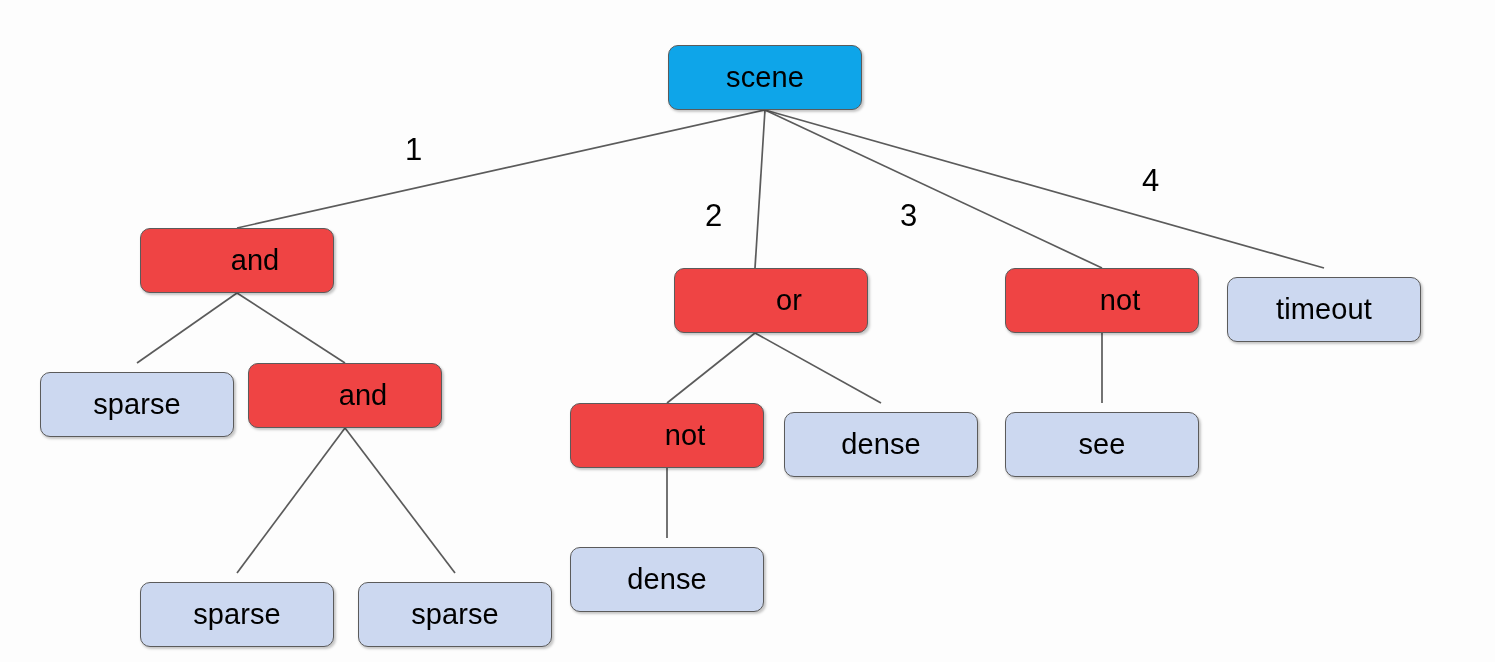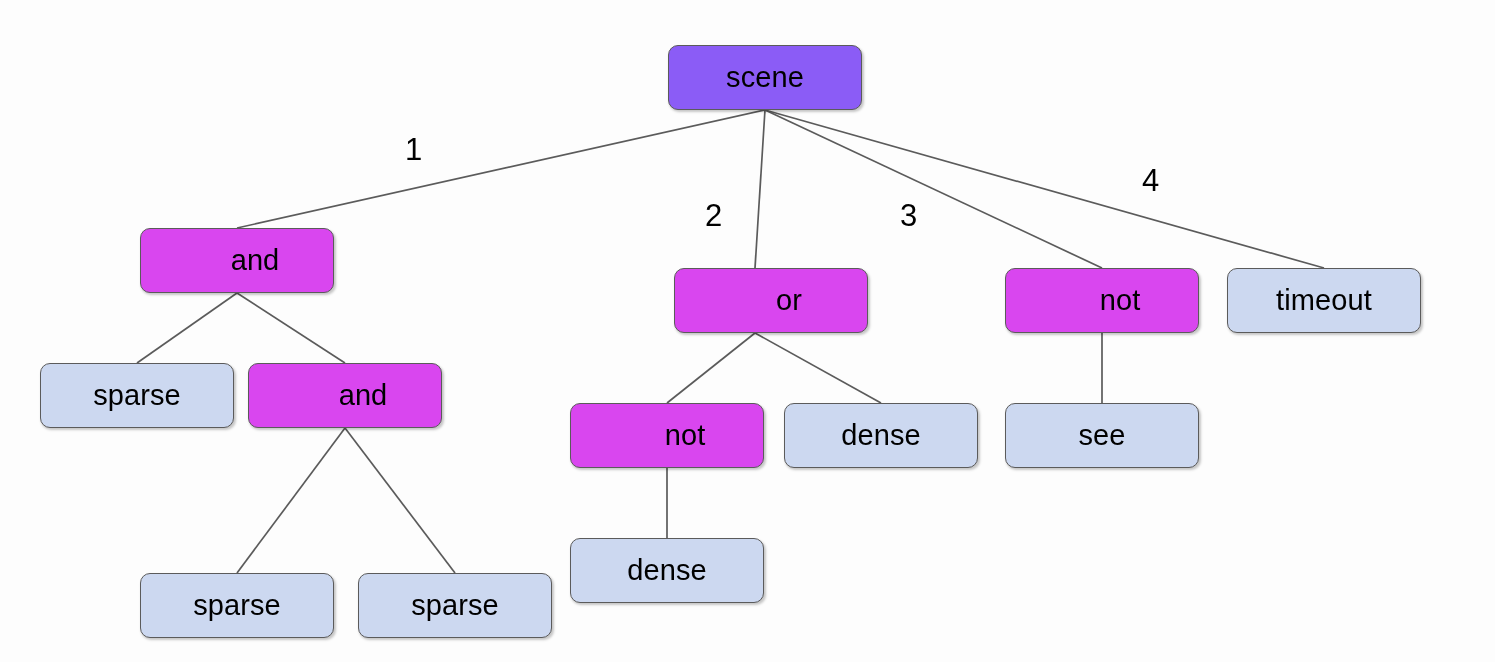--- a/index.html
+++ b/index.html
@@ -36,23 +36,23 @@
     align-items: center;
     justify-content: center;
     font-size: 29px;
     line-height: 1;
     color: #000000;
     letter-spacing: 0.1px;
     box-shadow: 1.5px 2px 2.5px rgba(0,0,0,0.22);
     white-space: nowrap;
     user-select: none;
   }
-  .node.root   { background: #8b5cf6; justify-content: center; }
-  .node.op     { background: #d946ef; padding-left: 36px; }
-  .node.leaf   { background: #ccd8f0; }
+  .node.root   { background: #0ea5e9; justify-content: center; }
+  .node.op     { background: #ef4444; padding-left: 36px; }
+  .node.leaf   { background: #ccd8f0; margin-top: 9px; }
   .edge-label {
     position: absolute;
     font-size: 31px;
     line-height: 1;
     color: #000000;
     user-select: none;
   }
 </style>
 </head>
 <body>

